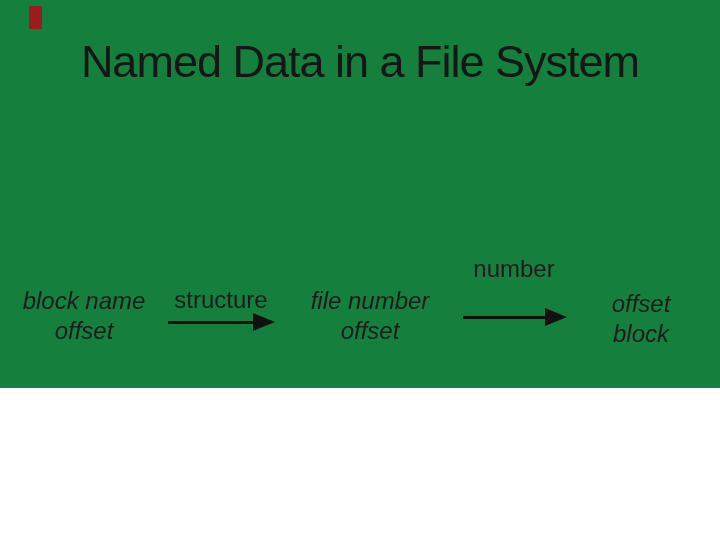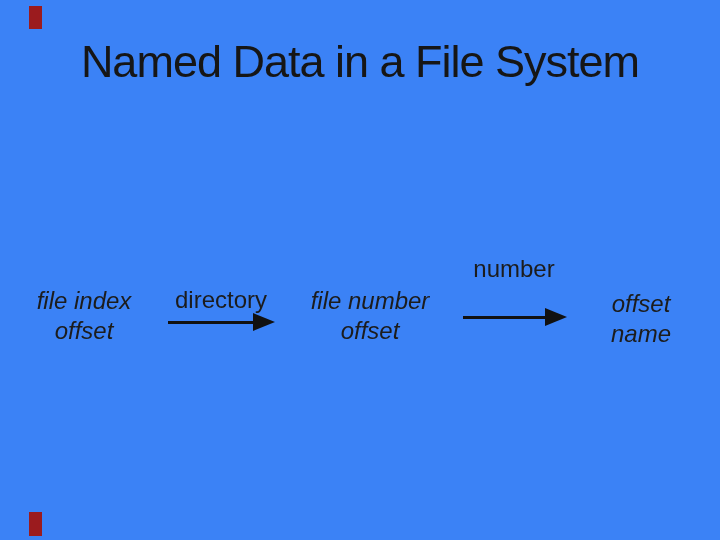--- a/index.html
+++ b/index.html
@@ -3,22 +3,22 @@
 <meta charset="utf-8">
 <style>
   html, body {
     margin: 0;
     padding: 0;
     background: #ffffff;
   }
   .slide {
     position: relative;
     width: 720px;
-    height: 540px;
-    background: #3b82f6;
+    height: 388px;
+    background: #15803d;
     overflow: hidden;
     font-family: "Liberation Sans", sans-serif;
     color: #1a1a1a;
   }
   .accent-mark {
     position: absolute;
     left: 29px;
     width: 13px;
     background: #9b1b1e;
   }
@@ -91,41 +91,41 @@
 <body>
 
 <div class="slide">
 
   <div class="accent-mark top" style="background: rgb(155, 27, 30);"></div>
   <div class="accent-mark bottom" style="background: rgb(155, 27, 30);"></div>
 
   <div class="title">Named Data in a File System</div>
 
   <div class="node" id="node-1">
-    <span class="line">file index</span>
+    <span class="line">block name</span>
     <span class="line">offset</span>
   </div>
 
-  <div class="arrow-label" id="label-directory">directory</div>
+  <div class="arrow-label" id="label-directory">structure</div>
   <div class="arrow" id="arrow-1">
     <div class="shaft"></div>
     <div class="head"></div>
   </div>
 
   <div class="node" id="node-2">
     <span class="line">file number</span>
     <span class="line">offset</span>
   </div>
 
   <div class="arrow-label" id="label-index">
     <span class="line" style="display:block">number</span>
   </div>
   <div class="arrow" id="arrow-2">
     <div class="shaft"></div>
     <div class="head"></div>
   </div>
 
   <div class="node" id="node-3">
     <span class="line">offset</span>
-    <span class="line">name</span>
+    <span class="line">block</span>
   </div>
 
 </div>
 
 </body></html>

